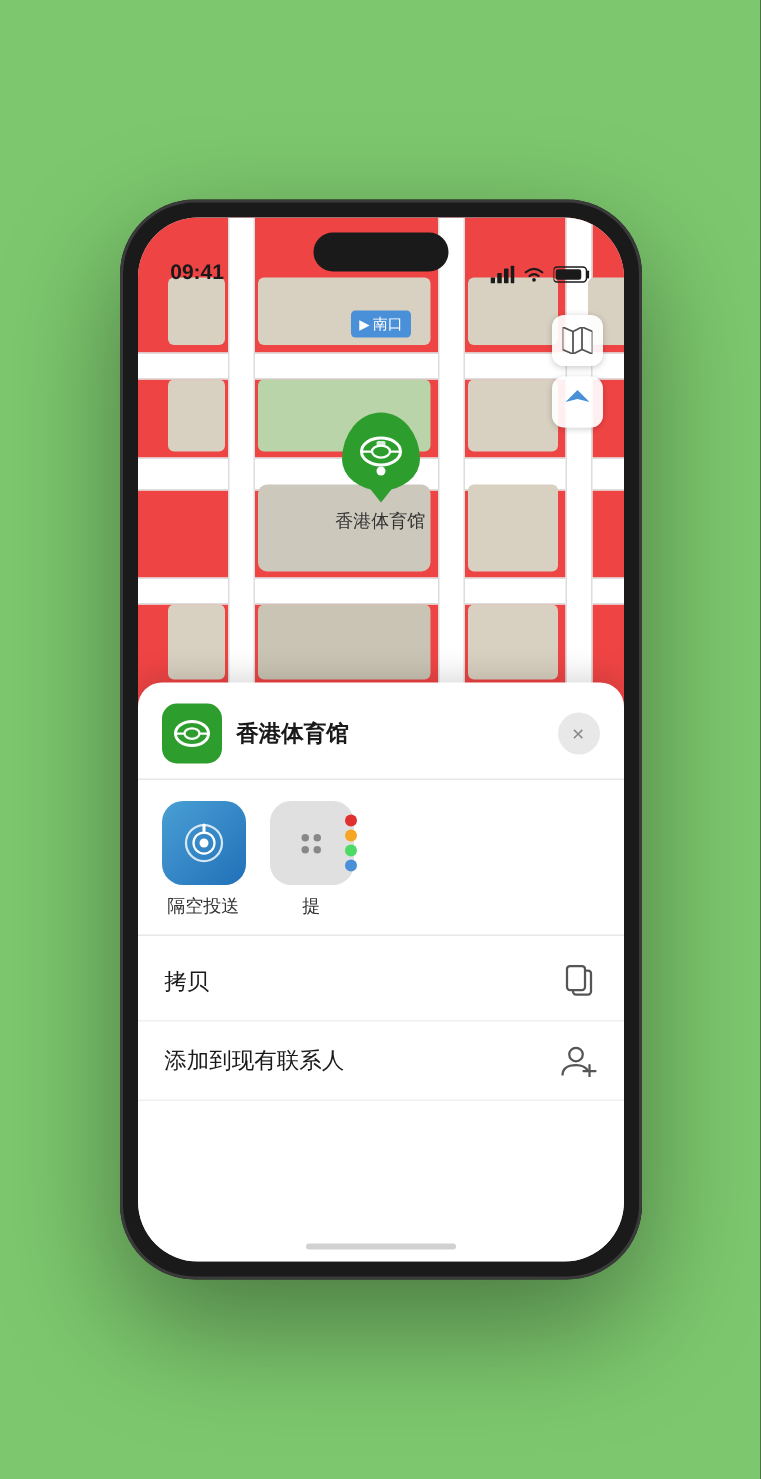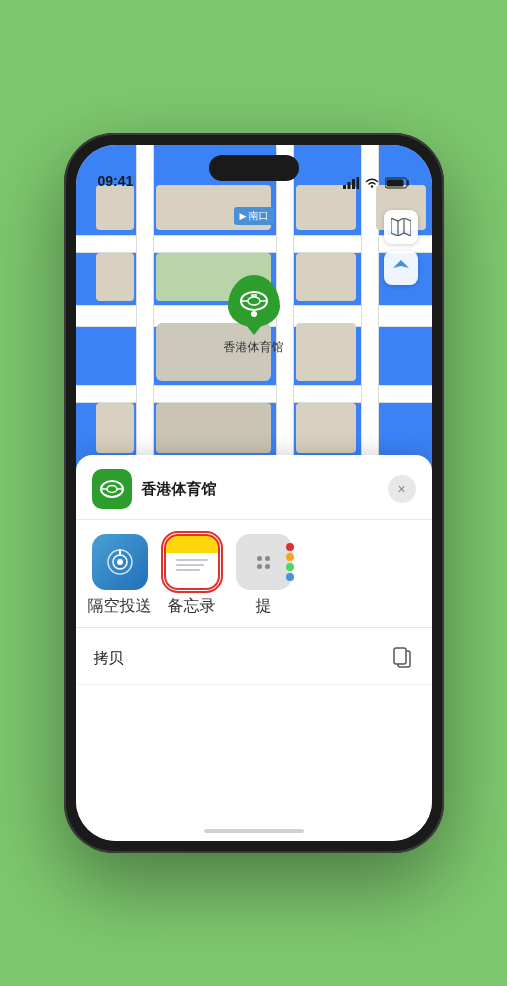--- a/index.html
+++ b/index.html
@@ -5,21 +5,21 @@
     * { margin: 0; padding: 0; box-sizing: border-box; }
     body {
       background: #7dc86e;
       display: flex;
       justify-content: center;
       align-items: center;
       min-height: 100vh;
       font-family: -apple-system, 'PingFang SC', 'Helvetica Neue', sans-serif;
     }
     .phone-frame {
-      width: 380px;
+      width: 348px;
       height: 720px;
       background: #1a1a1a;
       border-radius: 50px;
       padding: 12px;
       position: relative;
       box-shadow: 0 30px 80px rgba(0,0,0,0.4), inset 0 0 0 2px #3a3a3a;
     }
     .phone-screen {
       width: 100%;
       height: 100%;
@@ -63,21 +63,21 @@
       align-items: center;
       gap: 5px;
     }
     
     .map-area {
       position: absolute;
       top: 0;
       left: 0;
       right: 0;
       height: 340px;
-      background: #3b82f6;
+      background: #ef4444;
       overflow: hidden;
     }
     
     .map-road-h {
       position: absolute;
       height: 18px;
       background: #fff;
       border-top: 1px solid #ddd;
       border-bottom: 1px solid #ddd;
     }
@@ -268,21 +268,21 @@
     }
     .share-icon-wrap.airdrop { background: linear-gradient(135deg, #4a9fd4, #2070b8); }
     .share-icon-wrap.messages { background: #4cd964; }
     .share-icon-wrap.mail { background: #4a90d9; }
     .share-icon-wrap.notes {
       background: linear-gradient(180deg, #ffd60a 0%, #ffd60a 30%, #fff 30%);
       border: 2px solid #e0322c;
     }
     .share-icon-wrap.more { background: #e0e0e0; }
     .share-label {
-      font-size: 16px;
+      font-size: 12px;
       color: #333;
       text-align: center;
     }
     
     .action-list {
       padding: 4px 0;
     }
     .action-item {
       display: flex;
       align-items: center;
@@ -487,30 +487,20 @@
               <circle cx="15" cy="15" r="7" fill="none" stroke="white" stroke-width="1.5"></circle>
               <circle cx="15" cy="15" r="3" fill="white"></circle>
               <line x1="15" y1="3" x2="15" y2="8" stroke="white" stroke-width="2" stroke-linecap="round"></line>
             </svg>
           </div>
           <span class="share-label">隔空投送</span>
         </div>
 
 
 
-        <div class="share-item">
-          <div class="share-icon-wrap notes notes-highlighted" style="background: linear-gradient(180deg, #ffd60a 0%, #ffd60a 32%, #fff 32%);">
-            <div class="notes-lines" style="margin-top:6px;">
-              <div class="notes-line" style="width:32px; background:#c8c8c8;"></div>
-              <div class="notes-line" style="width:28px; background:#c8c8c8;"></div>
-              <div class="notes-line" style="width:24px; background:#c8c8c8;"></div>
-            </div>
-          </div>
-          <span class="share-label">备忘录</span>
-        </div>
 
         <div class="share-item">
           <div class="share-icon-wrap more" style="position:relative;">
             <div class="dots-container">
               <div class="dot-row">
                 <div class="dot"></div>
                 <div class="dot"></div>
               </div>
               <div class="dot-row">
                 <div class="dot"></div>
@@ -534,20 +524,31 @@
           <span class="action-label">拷贝</span>
           <div class="action-icon">
             <svg width="20" height="22" viewBox="0 0 20 22">
               <rect x="6" y="4" width="12" height="16" rx="2" fill="none" stroke="#555" stroke-width="1.5"></rect>
               <rect x="2" y="1" width="12" height="16" rx="2" fill="white" stroke="#555" stroke-width="1.5"></rect>
             </svg>
           </div>
         </div>
 
 
+        <div class="action-item">
+          <span class="action-label">添加到现有联系人</span>
+          <div class="action-icon">
+            <svg width="24" height="22" viewBox="0 0 24 22">
+              <circle cx="10" cy="7" r="4.5" fill="none" stroke="#555" stroke-width="1.5"></circle>
+              <path d="M1 21 Q1 14 10 14 Q16 14 18 18" fill="none" stroke="#555" stroke-width="1.5"></path>
+              <line x1="19" y1="14" x2="19" y2="22" stroke="#555" stroke-width="1.5" stroke-linecap="round"></line>
+              <line x1="15" y1="18" x2="23" y2="18" stroke="#555" stroke-width="1.5" stroke-linecap="round"></line>
+            </svg>
+          </div>
+        </div>
 
 
         <div class="action-item" style="border-bottom:none; padding-bottom:20px;">
           
           
         </div>
       </div>
 
       <div class="home-indicator"></div>
     </div>

